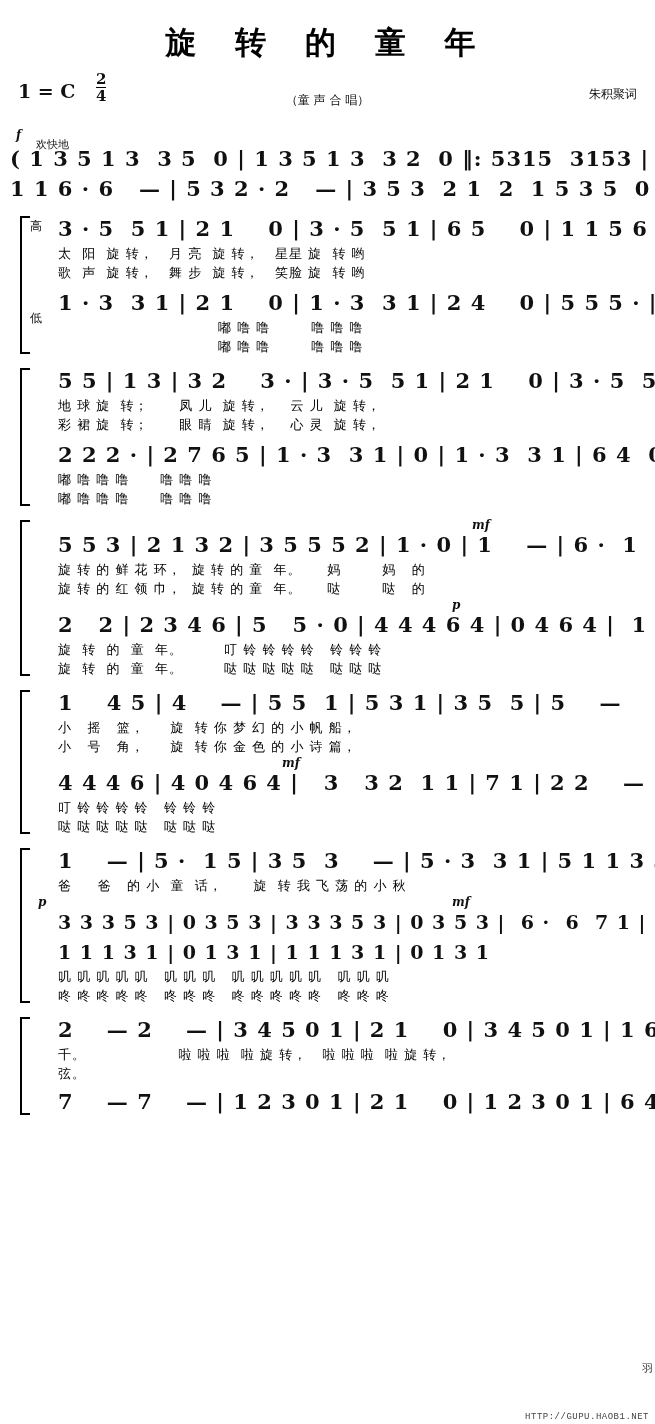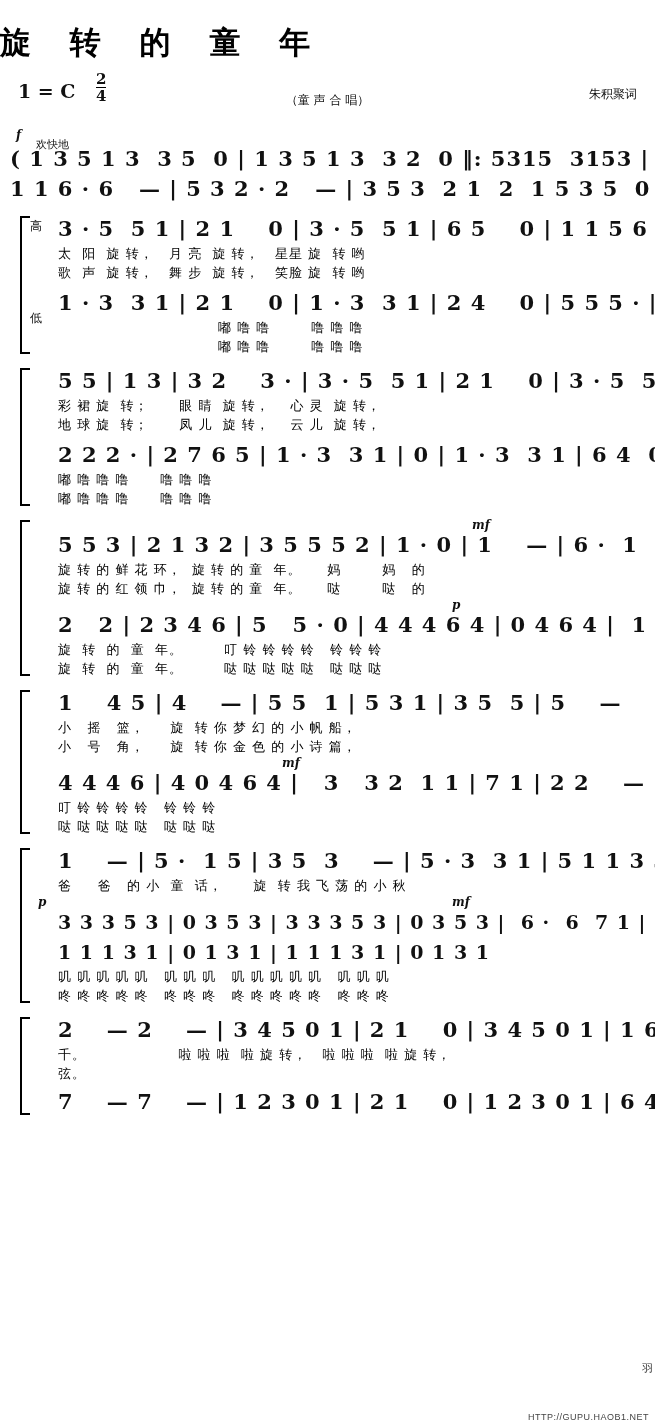--- a/index.html
+++ b/index.html
@@ -18,20 +18,21 @@
   .sheet {
     position: relative;
     width: 655px;
     height: 1424px;
     box-sizing: border-box;
     padding: 0;
   }
 
   
   .title {
+    text-align: center;
     font-family: "DejaVu Serif", serif;
     font-weight: bold;
     font-size: 31px;
     letter-spacing: 14px;
     padding-top: 22px;
     color: #000;
   }
   .header-row {
     position: relative;
     height: 58px;
@@ -129,21 +130,21 @@
   .lbl-left {
     position: absolute;
     left: -2px;
     font-size: 12px;
     font-family: "DejaVu Serif", serif;
   }
   .footer {
     position: absolute;
     right: 6px;
     bottom: 2px;
-    font-family: Liberation Sans, sans-serif;
+    font-family: Liberation Mono, monospace;
     font-size: 9px;
     color: #444;
     letter-spacing: 0.5px;
   }
   .sidemark {
     position: absolute;
     right: 2px;
     bottom: 48px;
     font-family: "DejaVu Serif", serif;
     font-size: 11px;
@@ -207,24 +208,24 @@
       </div>
     </div>
   </div>
 
   <div class="system sys-block blockline">
     <div class="bracket"></div>
     <div class="row pad-left">
       <span class="notes">5 5 | 1 3 | 3 2    3 · | 3 · 5  5 1 | 2 1    0 | 3 · 5  5 1 | 1 6  0</span>
     </div>
     <div class="row pad-left">
+      <span class="lyrics">地 球 旋  转；      凤 儿  旋 转，    云 儿  旋 转，</span>
+    </div>
+    <div class="row pad-left">
       <span class="lyrics">彩 裙 旋  转；      眼 睛  旋 转，    心 灵  旋 转，</span>
-    </div>
-    <div class="row pad-left">
-      <span class="lyrics">地 球 旋  转；      凤 儿  旋 转，    云 儿  旋 转，</span>
     </div>
     <div class="row pad-left" style="margin-top:6px;">
       <span class="notes">2 2 2 · | 2 7 6 5 | 1 · 3  3 1 | 0 | 1 · 3  3 1 | 6 4  0</span>
     </div>
     <div class="row pad-left">
       <span class="lyrics">嘟 噜 噜 噜      噜 噜 噜</span>
     </div>
     <div class="row pad-left">
       <span class="lyrics">嘟 噜 噜 噜      噜 噜 噜</span>
     </div>

